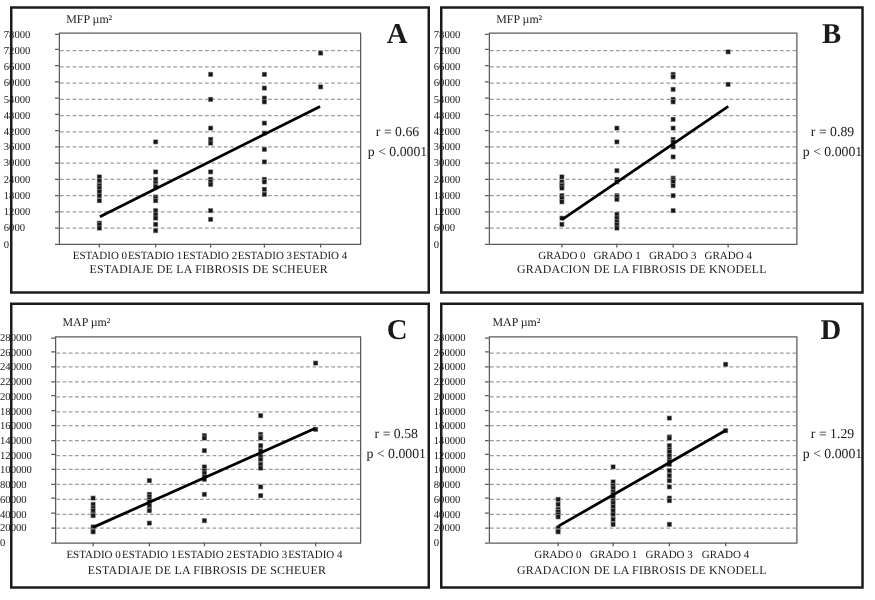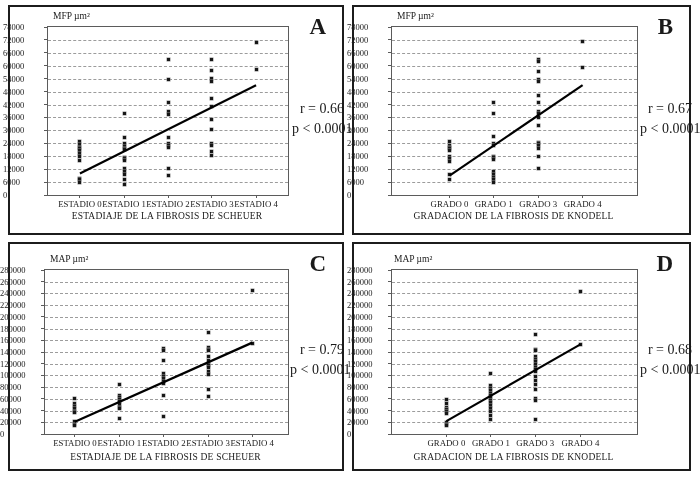--- a/index.html
+++ b/index.html
@@ -23,21 +23,21 @@
   .ylab{position:absolute;font-size:9.5px;white-space:nowrap}
   .panel-a .ylab,.panel-b .ylab{left:43px;top:4px}
   .panel-c .ylab,.panel-d .ylab{left:40px;top:10px}
 
   .xtitle{position:absolute;text-align:center;font-size:9.5px;white-space:nowrap;letter-spacing:.2px}
   .panel-a .xtitle{left:37px;width:240px;top:204px}
   .panel-b .xtitle{left:37px;width:245px;top:204px}
   .panel-c .xtitle{left:34px;width:243px;top:208px}
   .panel-d .xtitle{left:37px;width:245px;top:208px}
 
-  .stats{position:absolute;text-align:right;font-size:14px;line-height:1.45;white-space:nowrap}
+  .stats{position:absolute;text-align:center;font-size:11px;line-height:1.45;white-space:nowrap}
   .panel-a .stats{left:282px;top:92px;width:52px}
   .panel-b .stats{left:286px;top:92px;width:52px}
   .panel-c .stats{left:280px;top:96px;width:54px}
   .panel-d .stats{left:286px;top:96px;width:52px}
 
   .letter{position:absolute;right:16px;top:7px;font-size:23px;font-weight:bold}
 
   .grid{position:absolute;left:0;width:100%;height:0;border-top:1px dashed #9c9c9c}
   .ytick{position:absolute;width:40px;text-align:left;font-size:8.5px;line-height:10px;white-space:nowrap}
   .ymark{position:absolute;left:-4px;width:3px;height:1px;background:#5b5b5b}
@@ -256,21 +256,21 @@
       <div class="pt" title="GRADO 3: 18000" style="left: 144.765px; top: 127.731px;"></div>
       <div class="pt" title="GRADO 3: 12500" style="left: 144.765px; top: 139.577px;"></div>
       <div class="pt" title="GRADO 4: 71500" style="left: 189.11px; top: 12.5px;"></div>
       <div class="pt" title="GRADO 4: 59000" style="left: 189.11px; top: 39.4231px;"></div>
       <svg width="245" height="168" class="trend">
         <line x1="57.574999999999996" y1="148.6153846153846" x2="190.61" y2="58.153846153846146" stroke="#000000" stroke-width="2.2"></line>
       </svg>
     </div>
   <div class="xtitle">GRADACION DE LA FIBROSIS DE KNODELL</div>
   <div class="stats">
-    <div>r = 0.67</div>
+    <div>r = 0.89</div>
     <div>p &lt; 0.0001</div>
   </div>
   <div class="letter">B</div>
 </section>
 
 <section class="panel panel-c">
   <div class="ylab">MAP µm²</div>
   <div class="plot">
       <div class="ymark" style="top: 163.5px;"></div>
       <div class="ytick" style="left: -45px; top: 159px;">0</div>
@@ -367,21 +367,21 @@
       <div class="pt" title="ESTADIO 3: 76000" style="left: 161.553px; top: 117.986px;"></div>
       <div class="pt" title="ESTADIO 3: 64000" style="left: 161.553px; top: 125.014px;"></div>
       <div class="pt" title="ESTADIO 4: 245000" style="left: 205.779px; top: 19px;"></div>
       <div class="pt" title="ESTADIO 4: 154000" style="left: 205.779px; top: 72.3px;"></div>
       <svg width="243" height="164" class="trend">
         <line x1="29.889" y1="151.7" x2="207.279" y2="72.62857142857142" stroke="#000000" stroke-width="2.2"></line>
       </svg>
     </div>
   <div class="xtitle">ESTADIAJE DE LA FIBROSIS DE SCHEUER</div>
   <div class="stats">
-    <div>r = 0.79</div>
+    <div>r = 0.58</div>
     <div>p &lt; 0.0001</div>
   </div>
   <div class="letter">C</div>
 </section>
 
 <section class="panel panel-d">
   <div class="ylab">MAP µm²</div>
   <div class="plot">
       <div class="ymark" style="top: 163.5px;"></div>
       <div class="ytick" style="left: -45px; top: 159px;">0</div>
@@ -476,17 +476,17 @@
       <div class="pt" title="GRADO 3: 58000" style="left: 141.825px; top: 128.529px;"></div>
       <div class="pt" title="GRADO 3: 25000" style="left: 141.825px; top: 147.857px;"></div>
       <div class="pt" title="GRADO 4: 243000" style="left: 186.905px; top: 20.1714px;"></div>
       <div class="pt" title="GRADO 4: 152000" style="left: 186.905px; top: 73.4714px;"></div>
       <svg width="245" height="164" class="trend">
         <line x1="54.39" y1="151.1142857142857" x2="188.405" y2="74.3857142857143" stroke="#000000" stroke-width="2.2"></line>
       </svg>
     </div>
   <div class="xtitle">GRADACION DE LA FIBROSIS DE KNODELL</div>
   <div class="stats">
-    <div>r = 0.68</div>
+    <div>r = 1.29</div>
     <div>p &lt; 0.0001</div>
   </div>
   <div class="letter">D</div>
 </section>
 
 </body></html>

